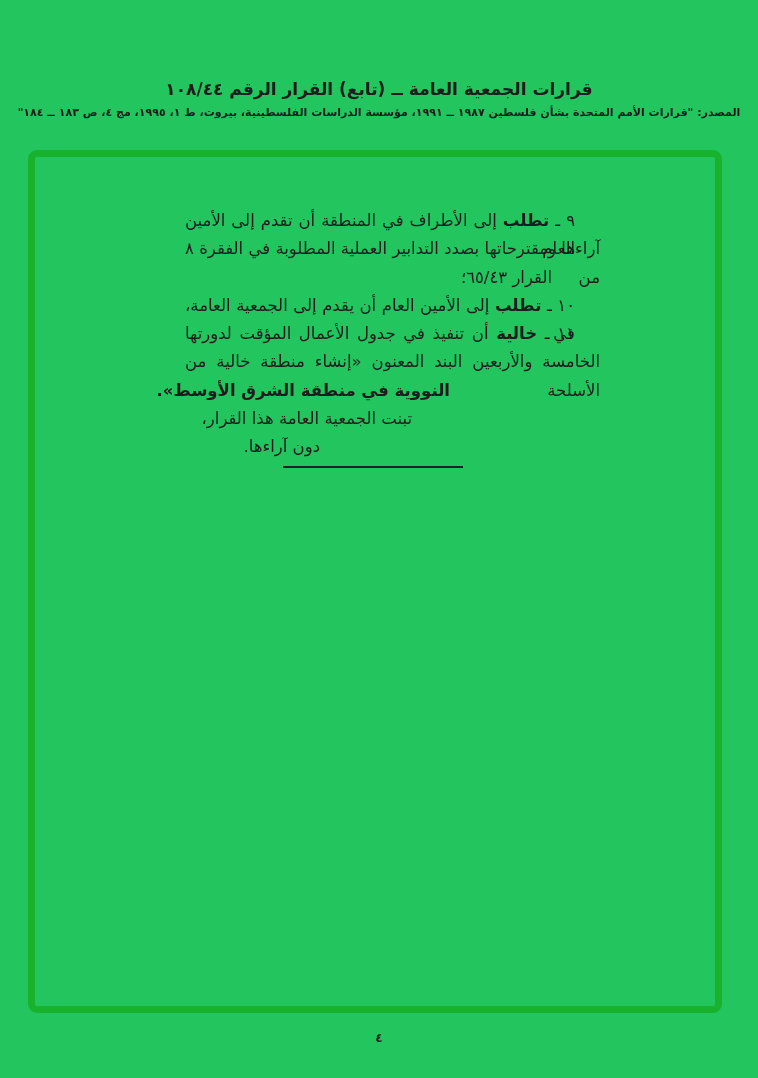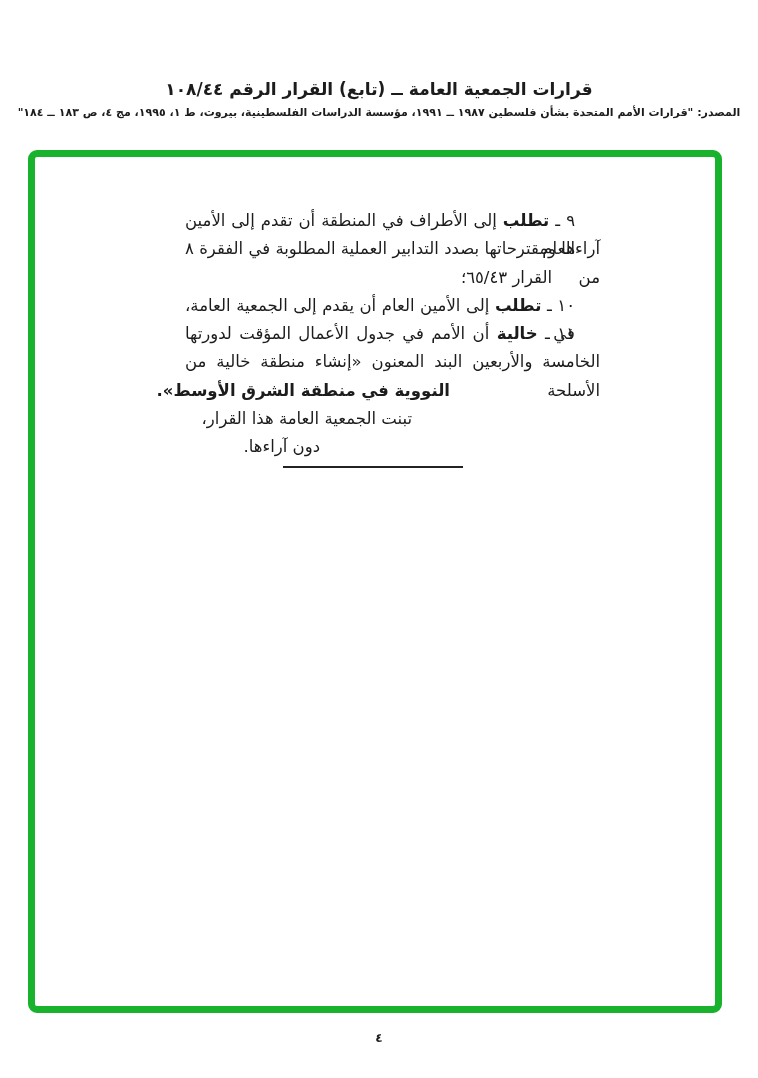--- a/index.html
+++ b/index.html
@@ -85,34 +85,34 @@
     left: 0;
     width: 758px;
     text-align: center;
     font-size: 12px;
     font-weight: 700;
   }
 </style>
 </head>
 <body>
 
-<div class="page" style="background: #ffffff; color: rgb(28, 28, 28);">
+<div class="page" style="background: #22c55e; color: rgb(28, 28, 28);">
 
   <div class="title">قرارات الجمعية العامة ــ (تابع) القرار الرقم ١٠٨/٤٤</div>
 
   <div class="source">المصدر: "قرارات الأمم المتحدة بشأن فلسطين ١٩٨٧ ــ ١٩٩١، مؤسسة الدراسات الفلسطينية، بيروت، ط ١، ١٩٩٥، مج ٤، ص ١٨٣ ــ ١٨٤"</div>
 
   <div class="green-box" style="border-color: rgb(25, 178, 45);"></div>
 
   <div class="content">
     <div class="ln ind jf"><span>٩ ـ </span><span class="b">تطلب</span><span> إلى الأطراف في المنطقة أن تقدم إلى الأمين العام</span></div>
     <div class="ln jf"><span>آراءها ومقترحاتها بصدد التدابير العملية المطلوبة في الفقرة ٨ من</span></div>
     <div class="ln i48"><span>القرار ٦٥/٤٣؛</span></div>
     <div class="ln ind jf"><span>١٠ ـ </span><span class="b">تطلب</span><span> إلى الأمين العام أن يقدم إلى الجمعية العامة، في</span></div>
-    <div class="ln ind jf"><span>١١ ـ </span><span class="b">خالية</span><span> أن الأمم في جدول الأعمال المؤقت لدورتها</span></div>
+    <div class="ln ind jf"><span>١١ ـ </span><span class="b">خالية</span><span> أن تنفيذ في جدول الأعمال المؤقت لدورتها</span></div>
     <div class="ln jf"><span>الخامسة والأربعين البند المعنون «إنشاء منطقة خالية من الأسلحة</span></div>
     <div class="ln i150"><span>النووية في منطقة الشرق الأوسط».</span></div>
     <div class="ln i188"><span>تبنت الجمعية العامة هذا القرار،</span></div>
     <div class="ln i280"><span>دون آراءها.</span></div>
     <div class="divider"></div>
   </div>
 
   <div class="pagenum">٤</div>
 
 </div>

